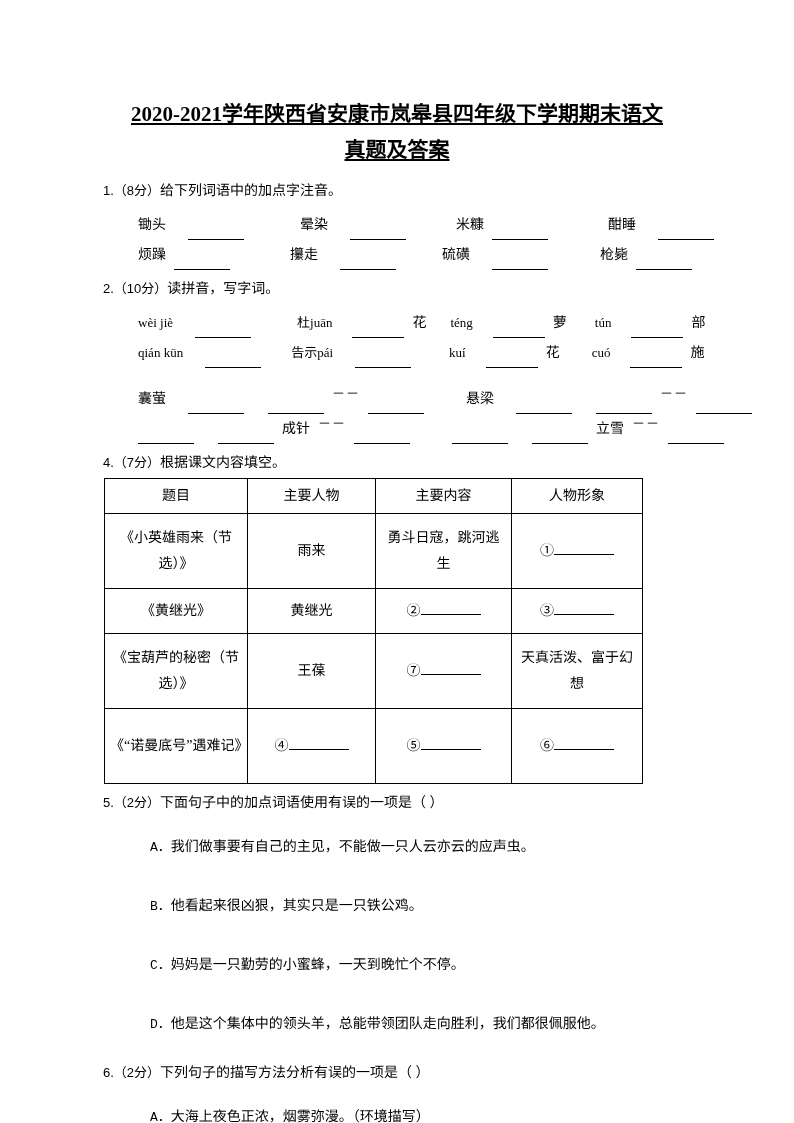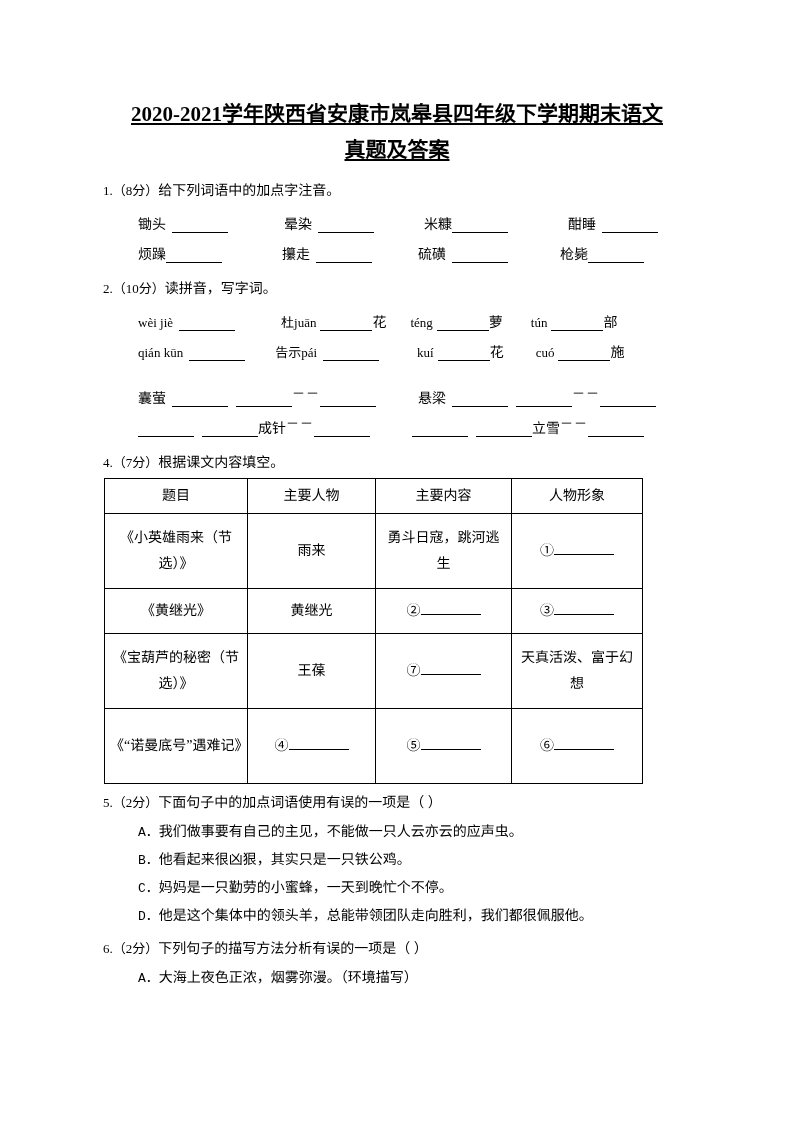--- a/index.html
+++ b/index.html
@@ -46,39 +46,40 @@
   .q-block { margin: 0; }
 
   .q-stem {
     font-size: 14px;
     line-height: 22px;
     margin: 0;
     padding-left: 103px;
     white-space: nowrap;
   }
   .q-num {
-    font-family: Liberation Serif, serif;
+    font-family: Liberation Sans, sans-serif;
     font-size: 13px;
   }
 
   .q-body {
     padding-left: 138px;
     font-size: 14px;
   }
 
   
   .item-row {
     display: flex;
     line-height: 30px;
     white-space: nowrap;
   }
   .item-row .item {
     display: flex;
-    align-items: center;
+    align-items: flex-end;
     white-space: nowrap;
+    gap: 8px;
   }
 
   .blank {
     display: inline-block;
     border-bottom: 1px solid #000;
     height: 15px;
     vertical-align: baseline;
   }
   .b-56 { width: 56px; }
   .b-52 { width: 52px; }
@@ -127,24 +128,24 @@
   .cell-title { text-align: justify; text-align-last: center; }
   .row-h-tall td { height: 66px; }
   .row-h-short td { height: 36px; }
 
   .circ { font-size: 14px; }
   .cell-blank { white-space: nowrap; }
 
   
   .opt {
     font-size: 14px;
-    line-height: 19px;
+    line-height: 26px;
     padding-left: 138px;
     white-space: nowrap;
-    margin: 0;
+    margin: 12px;
   }
   .opt-letter {
     font-family: "Liberation Mono", "DejaVu Sans Mono", monospace;
     font-size: 13px;
   }
 
   .gap-s { height: 8px; }
   .gap-m { height: 12px; }
 </style>
 </head>

